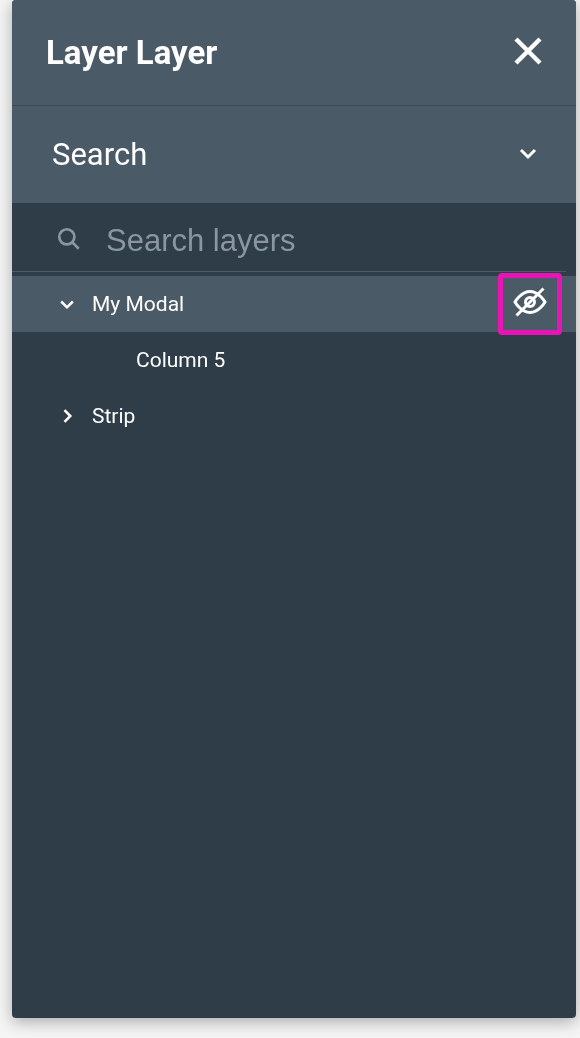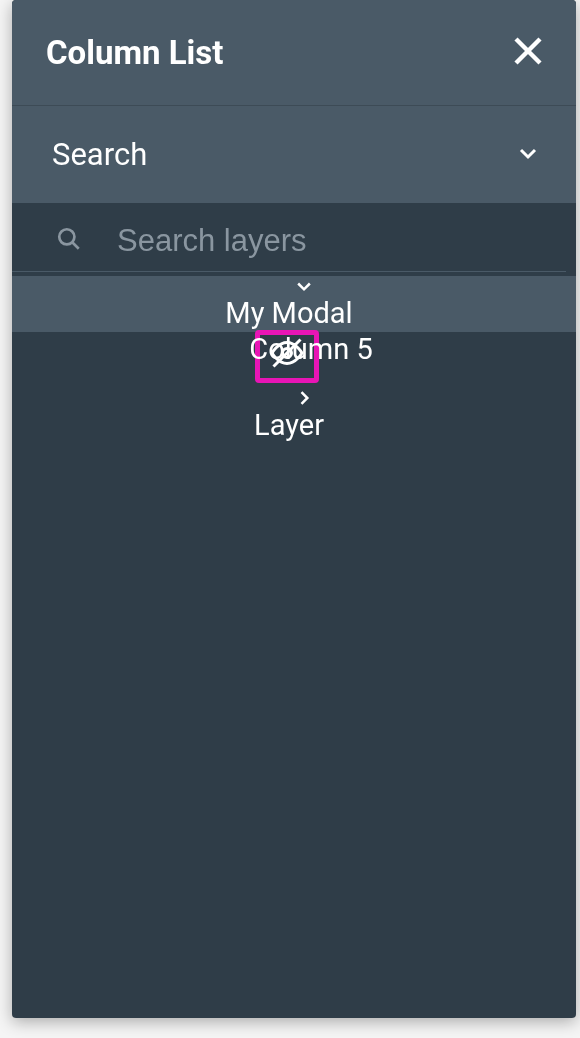--- a/index.html
+++ b/index.html
@@ -74,21 +74,21 @@
       width: 24px;
       height: 24px;
       stroke: #ffffff;
       stroke-width: 3;
       fill: none;
     }
     .search-bar {
       display: flex;
       align-items: center;
       padding: 20px 34px 12px 44px;
-      gap: 35px;
+      gap: 24px;
       border-bottom: 1px solid #4a5a67;
       margin: 0 10px 0 0;
       justify-content: space-between;
     }
     .search-icon svg {
       width: 26px;
       height: 26px;
       stroke: #8a96a0;
       stroke-width: 2.5;
       fill: none;
@@ -108,24 +108,23 @@
     .layer-list {
       flex: 1;
       padding-top: 4px;
     }
     .layer-row {
       display: flex;
       align-items: center;
       height: 56px;
       padding: 0 10px 0 0;
       color: #ffffff;
-      font-size: 29px;
+      font-size: 21px;
       cursor: pointer;
       position: relative;
-      flex-direction: column;
     }
     .layer-row.selected {
       background: #4a5a67;
     }
     .layer-row .expand-icon {
       width: 50px;
       display: flex;
       align-items: center;
       justify-content: center;
       margin-left: 30px;
@@ -165,21 +164,21 @@
     }
     .strip-row .expand-icon {
       margin-left: 30px;
     }
   </style>
 </head>
 <body>
 
 <div class="panel">
   <div class="header">
-    <div class="header-title">Column List</div>
+    <div class="header-title">Layer Layer</div>
     <div class="close-btn">
       <span>
         <svg viewBox="0 0 24 24">
             <line x1="4" y1="4" x2="20" y2="20"></line>
             <line x1="20" y1="4" x2="4" y2="20"></line>
           </svg>
       </span>
     </div>
   </div>
 
@@ -225,16 +224,16 @@
       <span class="expand-icon"></span>
       <span class="layer-label">Column 5</span>
     </div>
 
     <div class="layer-row strip-row">
       <span class="expand-icon">
         <svg viewBox="0 0 24 24">
             <polyline points="9 5 16 12 9 19"></polyline>
           </svg>
       </span>
-      <span class="layer-label">Layer</span>
+      <span class="layer-label">Strip</span>
     </div>
   </div>
 </div>
 
 </body></html>

